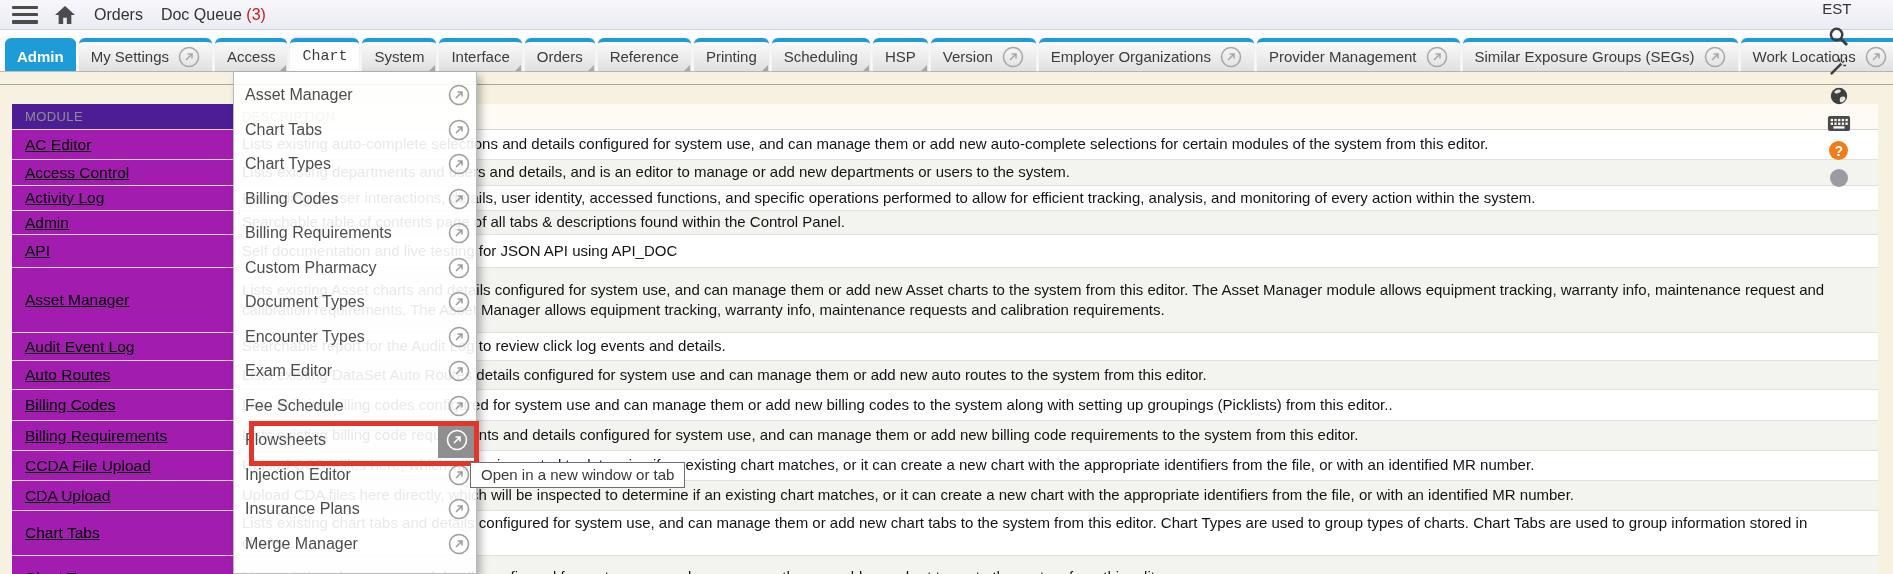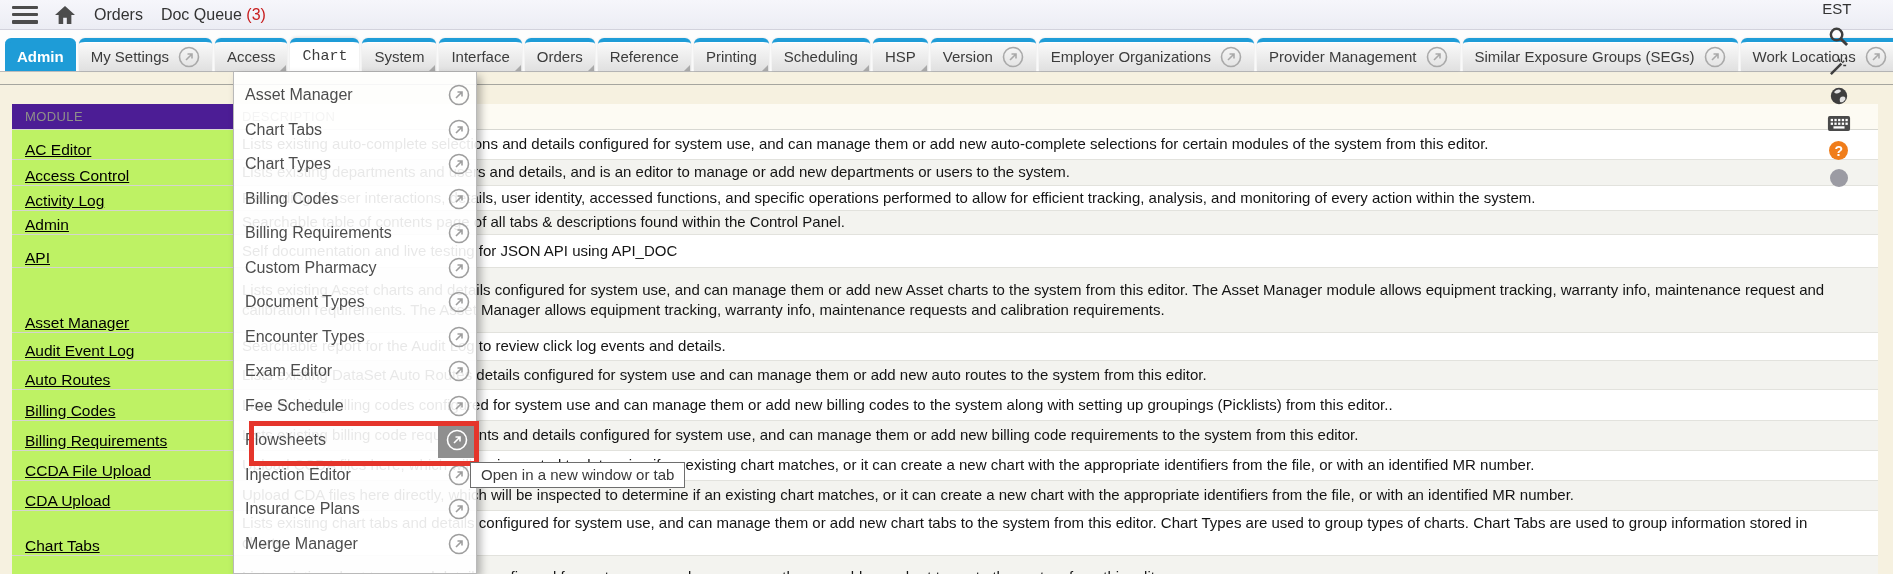--- a/index.html
+++ b/index.html
@@ -40,21 +40,21 @@
   
   #content-top-line { position:absolute; left:0; top:84px; width:1893px; height:1px; background:#a6a69f; z-index:5; }
 
   
   #module-col { position:absolute; left:12px; top:104px; width:221px; z-index:10; }
   #desc-col   { position:absolute; left:233px; top:104px; width:1645px; z-index:10; }
   #col-divider{ position:absolute; left:233px; top:104px; width:1px; height:470px; background:#c9c9c3; z-index:11; }
   .hdr-cell { height:26px; display:flex; align-items:center; font-size:13px; color:#8f8f8a; letter-spacing:.4px; background:#4c1d95; border-bottom:1px solid #d8d8d2; }
   #module-col .hdr-cell { padding-left:13px; }
   #desc-col .hdr-cell { padding-left:9px; background:#fdfbf3; }
-  .mod-row { display:flex; align-items:flex-end; background:#bef264; border-bottom:1px solid #d4d4cf; padding-left:13px; }
+  .mod-row { display:flex; align-items:center; background:#a21caf; border-bottom:1px solid #d4d4cf; padding-left:13px; }
   .mod-row a { color:#000; text-decoration:underline; font-size:15.5px; cursor:pointer; }
   .desc-row { display:flex; align-items:center; border-bottom:1px solid #e2e2dd; padding:0 26px 0 9px; font-size:15px; color:#141414; line-height:1.35; }
 
   
   #chart-menu { position:absolute; left:233px; top:72px; width:244px; height:502px;
     background:rgba(255,255,255,0.9); border:1px solid #b9b9b9; border-top:none;
     box-shadow:4px 4px 8px rgba(0,0,0,.28); z-index:40; padding-top:6px; }
   .menu-item { height:34.5px; display:flex; align-items:center; padding-left:11px; padding-right:6px; font-size:16px; color:#4d4d4d; cursor:pointer; }
   .menu-item .spacer { flex:1; }
   .open-circle { width:22px; height:22px; flex:0 0 22px; }

